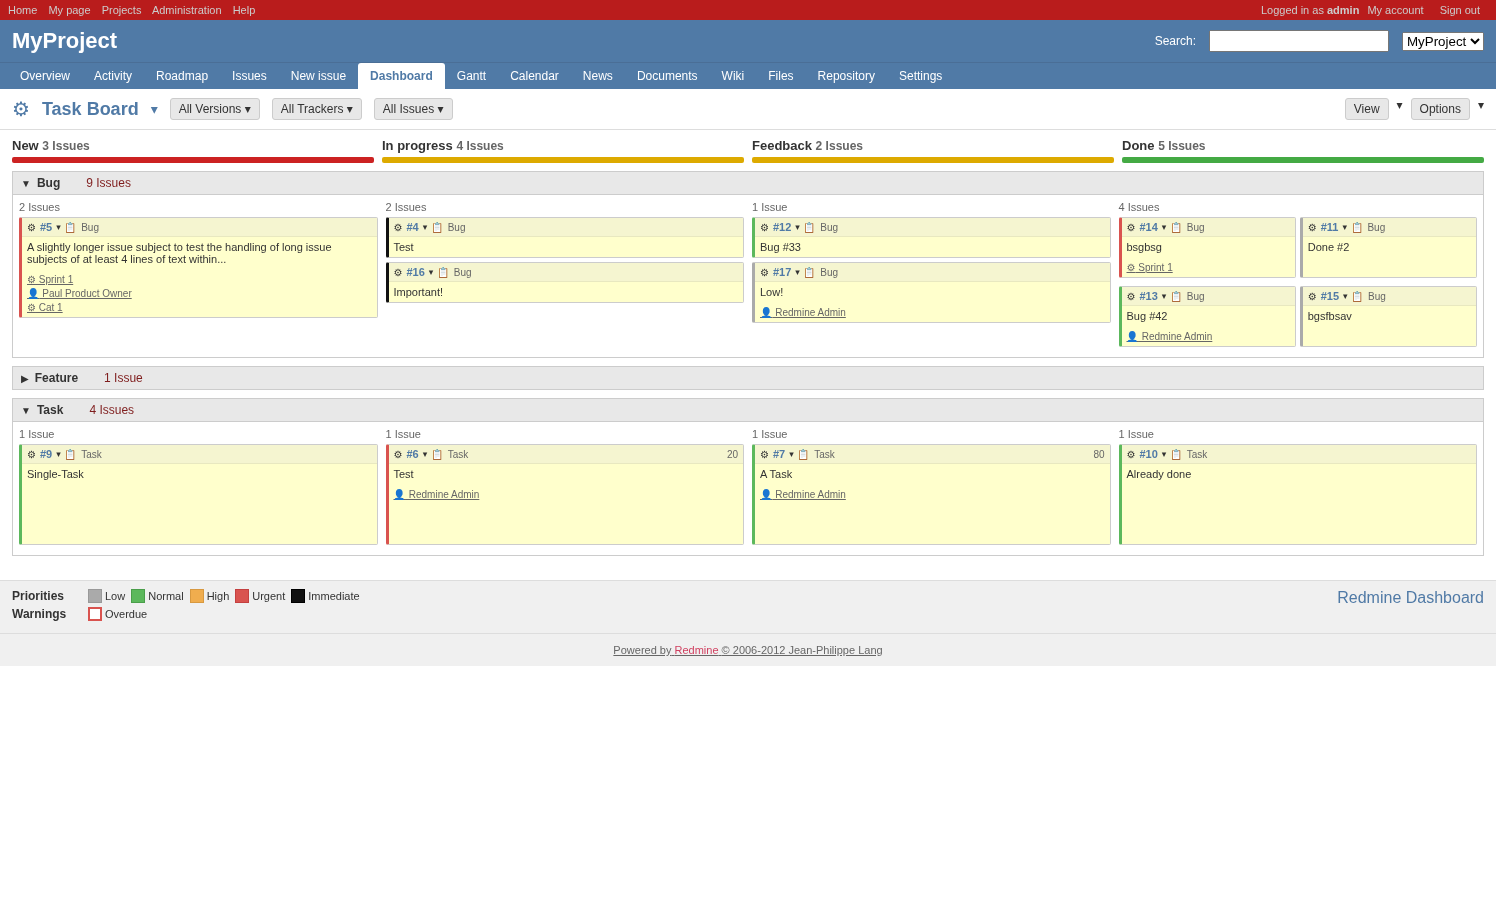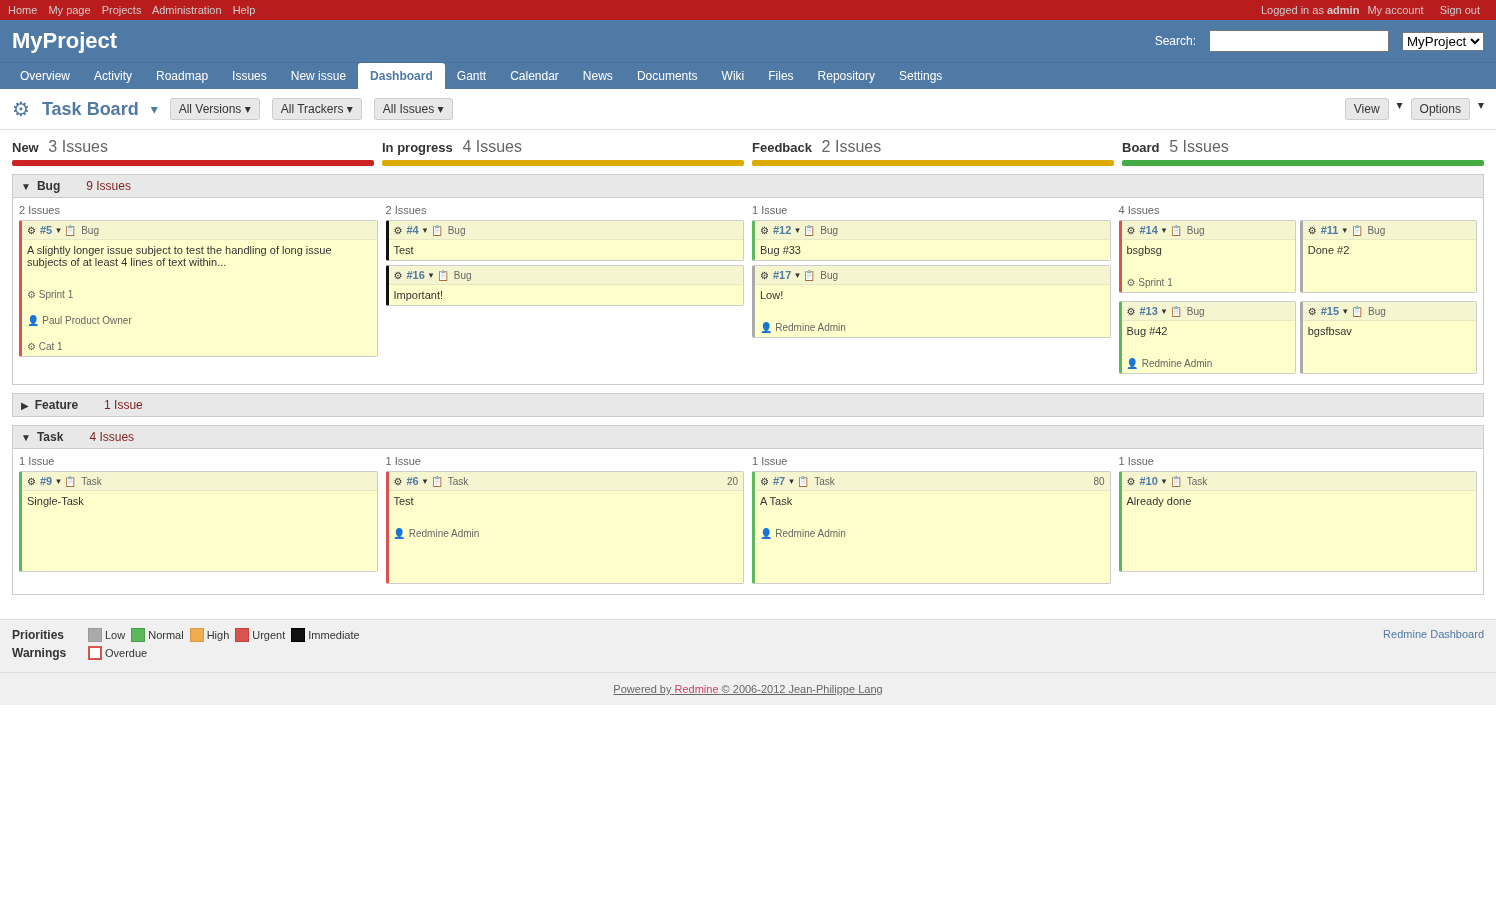--- a/index.html
+++ b/index.html
@@ -84,21 +84,21 @@
       display: grid;
       grid-template-columns: 1fr 1fr 1fr 1fr;
       gap: 8px;
       margin-bottom: 4px;
     }
     .col-header {
       font-weight: bold;
       font-size: 13px;
       color: #333;
     }
-    .col-header .issue-count { font-weight: normal; font-size: 16px; color: #666; margin-left: 6px; }
+    .col-header .issue-count { font-weight: bold; font-size: 12px; color: #666; margin-left: 0; }
 
     
     .progress-bars {
       display: grid;
       grid-template-columns: 1fr 1fr 1fr 1fr;
       gap: 8px;
       margin-bottom: 8px;
     }
     .progress-bar { height: 6px; border-radius: 2px; }
 
@@ -144,21 +144,21 @@
       align-items: center;
       gap: 4px;
       padding: 3px 5px;
       border-bottom: 1px solid #e8e8c0;
       background: #f5f5d0;
     }
     .issue-num { color: #507aa6; font-size: 11px; font-weight: bold; text-decoration: none; }
     .issue-type { font-size: 10px; color: #666; }
     .issue-body { padding: 4px 5px; font-size: 11px; }
     .issue-meta { padding: 2px 5px 4px; font-size: 10px; color: #666; }
-    .issue-meta .meta-item { margin-top: 15px; }
+    .issue-meta .meta-item { margin-top: 3px; text-decoration: underline; }
 
     
     .priority-low { border-left: 3px solid #aaa; }
     .priority-normal { border-left: 3px solid #5cb85c; }
     .priority-urgent { border-left: 3px solid #d9534f; }
     .priority-immediate { border-left: 3px solid #111; }
 
     
     #legend {
       background: #f0f0f0;
@@ -258,21 +258,21 @@
     </div>
     <div class="col-header">
       <span>In progress</span>
       <span class="issue-count">4 Issues</span>
     </div>
     <div class="col-header">
       <span>Feedback</span>
       <span class="issue-count">2 Issues</span>
     </div>
     <div class="col-header">
-      <span>Board</span>
+      <span>Done</span>
       <span class="issue-count">5 Issues</span>
     </div>
   </div>
 
   <div class="progress-bars">
     <div class="progress-bar" style="background:#cc2222;"></div>
     <div class="progress-bar" style="background:#ddaa00;"></div>
     <div class="progress-bar" style="background:#ddaa00;"></div>
     <div class="progress-bar" style="background:#44aa44;"></div>
   </div>
@@ -530,21 +530,21 @@
         </div>
       </div>
       <div class="legend-row">
         <span class="legend-label">Warnings</span>
         <div class="legend-item">
           <span class="legend-color" style="background:#fff; border: 2px solid #d9534f;"></span>
           <span>Overdue</span>
         </div>
       </div>
     </div>
-    <a href="#" style="color:#507aa6; font-size:11px; text-decoration:none;">Redmine Dashboard</a>
+    <a href="#" style="color:#507aa6; font-size:16px; text-decoration:none;">Redmine Dashboard</a>
   </div>
 </div>
 
 <div id="footer">
   <span>Powered by</span>
   <a href="#" style="color:#d04060;">Redmine</a>
   <span>© 2006-2012 Jean-Philippe Lang</span>
 </div>
 
 </body></html>

